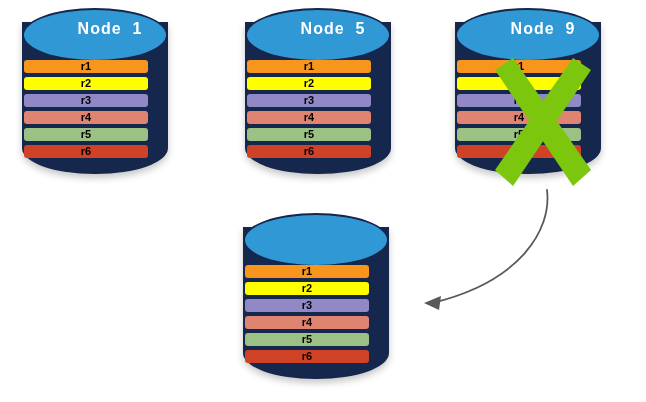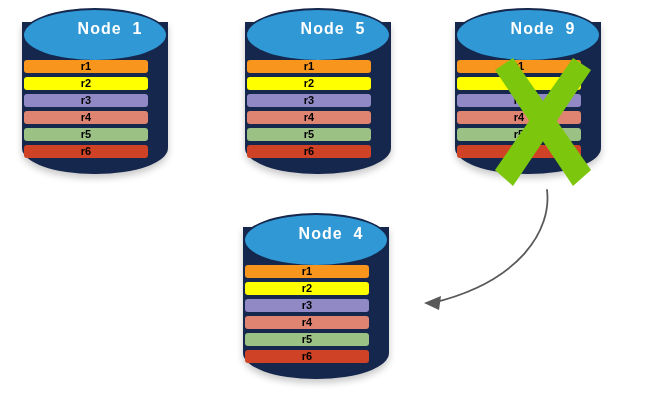--- a/index.html
+++ b/index.html
@@ -141,21 +141,20 @@
     </div>
     <svg class="xmark" viewBox="0 0 96 136">
       <polygon id="x-stroke-a" points="0,12 18,0 96,112 78,128" fill="#7cc70d"></polygon>
       <polygon id="x-stroke-b" points="96,12 78,0 0,112 18,128" fill="#7cc70d"></polygon>
     </svg>
   </div>
 
   <div class="node" id="node-4" style="left: 243px; top: 213px;">
     <div class="body" style="background: rgb(22, 39, 77); border-color: rgb(22, 39, 77);"></div>
     <div class="top" style="background: rgb(48, 152, 212); border-color: rgb(22, 39, 77);"></div>
-    <div class="title">Node  4</div>
     <div class="rows">
       <div class="row" style="background: rgb(247, 149, 29);">r1</div>
       <div class="row" style="background: rgb(255, 255, 0);">r2</div>
       <div class="row" style="background: rgb(145, 137, 198);">r3</div>
       <div class="row" style="background: rgb(224, 132, 114);">r4</div>
       <div class="row" style="background: rgb(156, 193, 133);">r5</div>
       <div class="row" style="background: rgb(207, 66, 37);">r6</div>
     </div>
   </div>
 

